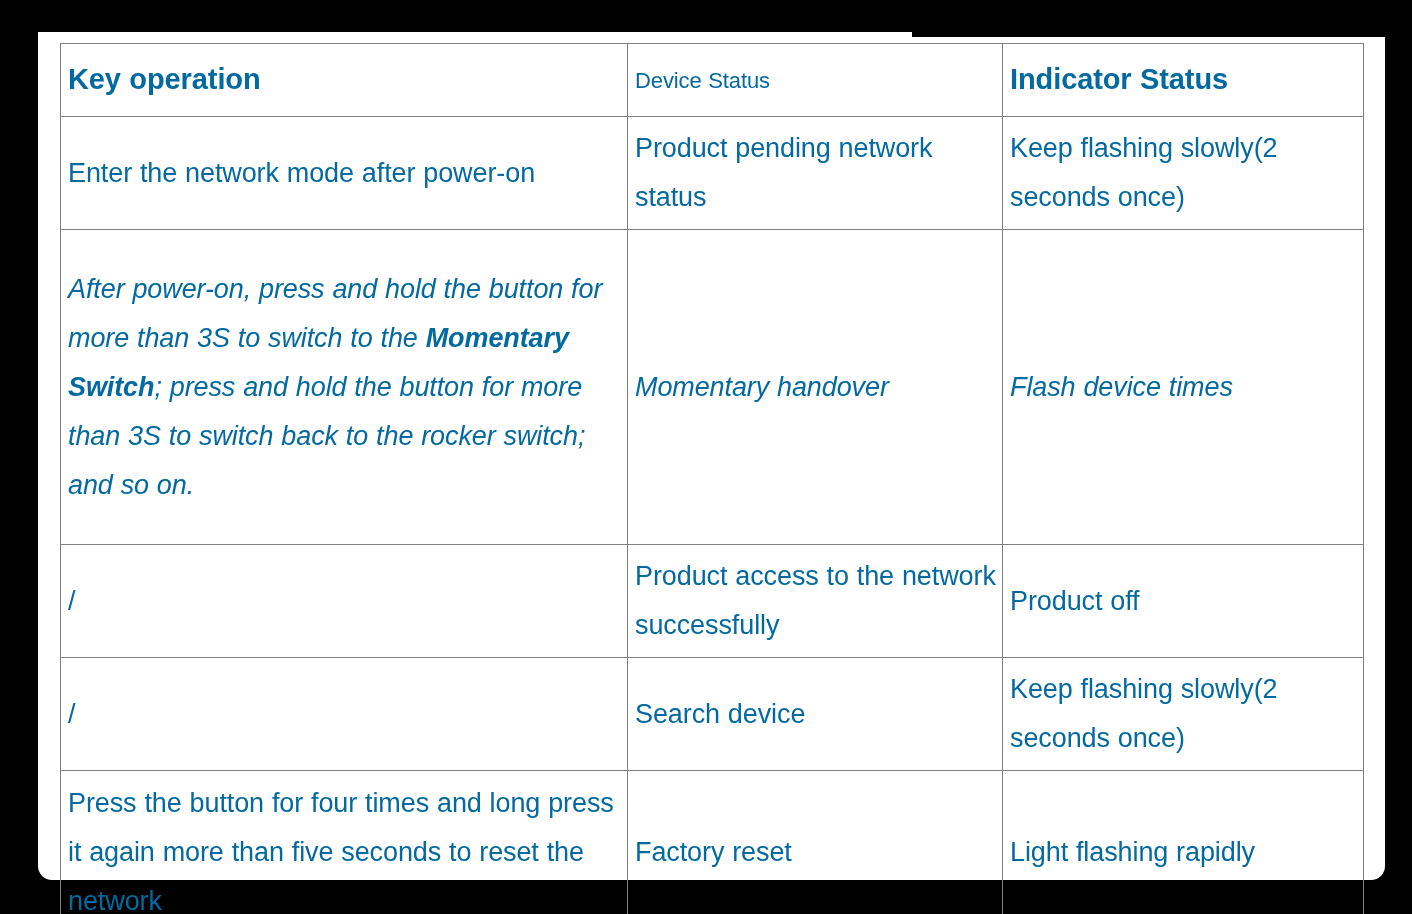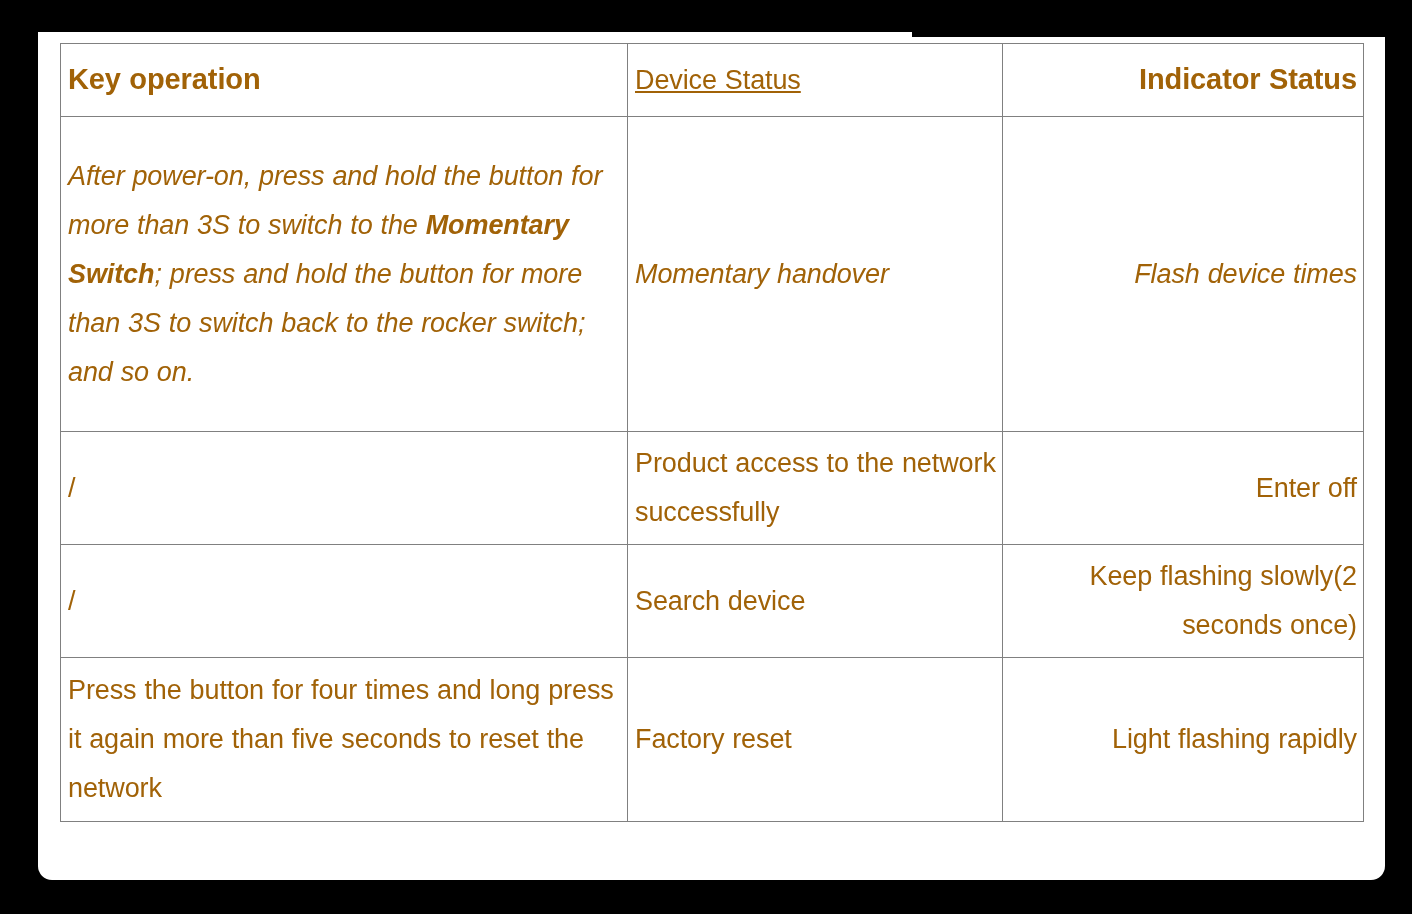--- a/index.html
+++ b/index.html
@@ -50,34 +50,34 @@
     top: 11px;
     width: 1303px;
     border-collapse: collapse;
     table-layout: fixed;
   }
 
   #doc-table td {
     border: 1px solid #808080;
     padding: 4px 6px 4px 7px;
     vertical-align: middle;
-    color: #a16207;
+    color: #0369a1;
     font-size: 27px;
     line-height: 49px;
     letter-spacing: -0.1px;
     word-spacing: 0.5px;
   }
 
   .col-a { width: 567px; }
   .col-b { width: 375px; }
-  .col-c { width: 361px; text-align: right; }
+  .col-c { width: 361px; }
 
   .hdr td { height: 64px; padding-top: 0; padding-bottom: 0; }
   .hdr .t-bold { font-weight: bold; font-size: 29px; }
-  .hdr .t-plain { font-weight: normal; font-size: 27px; text-decoration: underline; }
+  .hdr .t-plain { font-weight: normal; font-size: 22px; }
 
   .r1 td { height: 104px; }
   .r2 td { height: 306px; font-style: italic; }
   .r3 td { height: 104px; }
   .r4 td { height: 104px; }
   .r5 td { height: 155px; }
 
   .cell-top { vertical-align: top; }
   .emph { font-weight: bold; }
   .muted { color: #3b3b3b; }
@@ -103,33 +103,38 @@
             <span class="t-bold">Key operation</span>
           </td>
           <td class="col-b">
             <span class="t-plain">Device Status</span>
           </td>
           <td class="col-c">
             <span class="t-bold">Indicator Status</span>
           </td>
         </tr>
 
+        <tr class="r1">
+          <td class="col-a cell-top">Enter the network mode after power-on</td>
+          <td class="col-b cell-top">Product pending network status</td>
+          <td class="col-c cell-top">Keep flashing slowly(2 seconds once)</td>
+        </tr>
 
         <tr class="r2">
           <td class="col-a cell-top">
             <span>After power-on, press and hold the button for more than 3S to switch to the </span><span class="emph">Momentary Switch</span><span>; press and hold the button for more than 3S to switch back to the rocker switch; and so on.</span>
           </td>
           <td class="col-b">Momentary handover</td>
           <td class="col-c">Flash device times</td>
         </tr>
 
         <tr class="r3">
           <td class="col-a slash">/</td>
           <td class="col-b cell-top">Product access to the network successfully</td>
-          <td class="col-c">Enter off</td>
+          <td class="col-c">Product off</td>
         </tr>
 
         <tr class="r4">
           <td class="col-a slash">/</td>
           <td class="col-b muted">Search device</td>
           <td class="col-c cell-top">Keep flashing slowly(2 seconds once)</td>
         </tr>
 
         <tr class="r5">
           <td class="col-a cell-top">Press the button for four times and long press it again more than five seconds to reset the network</td>

